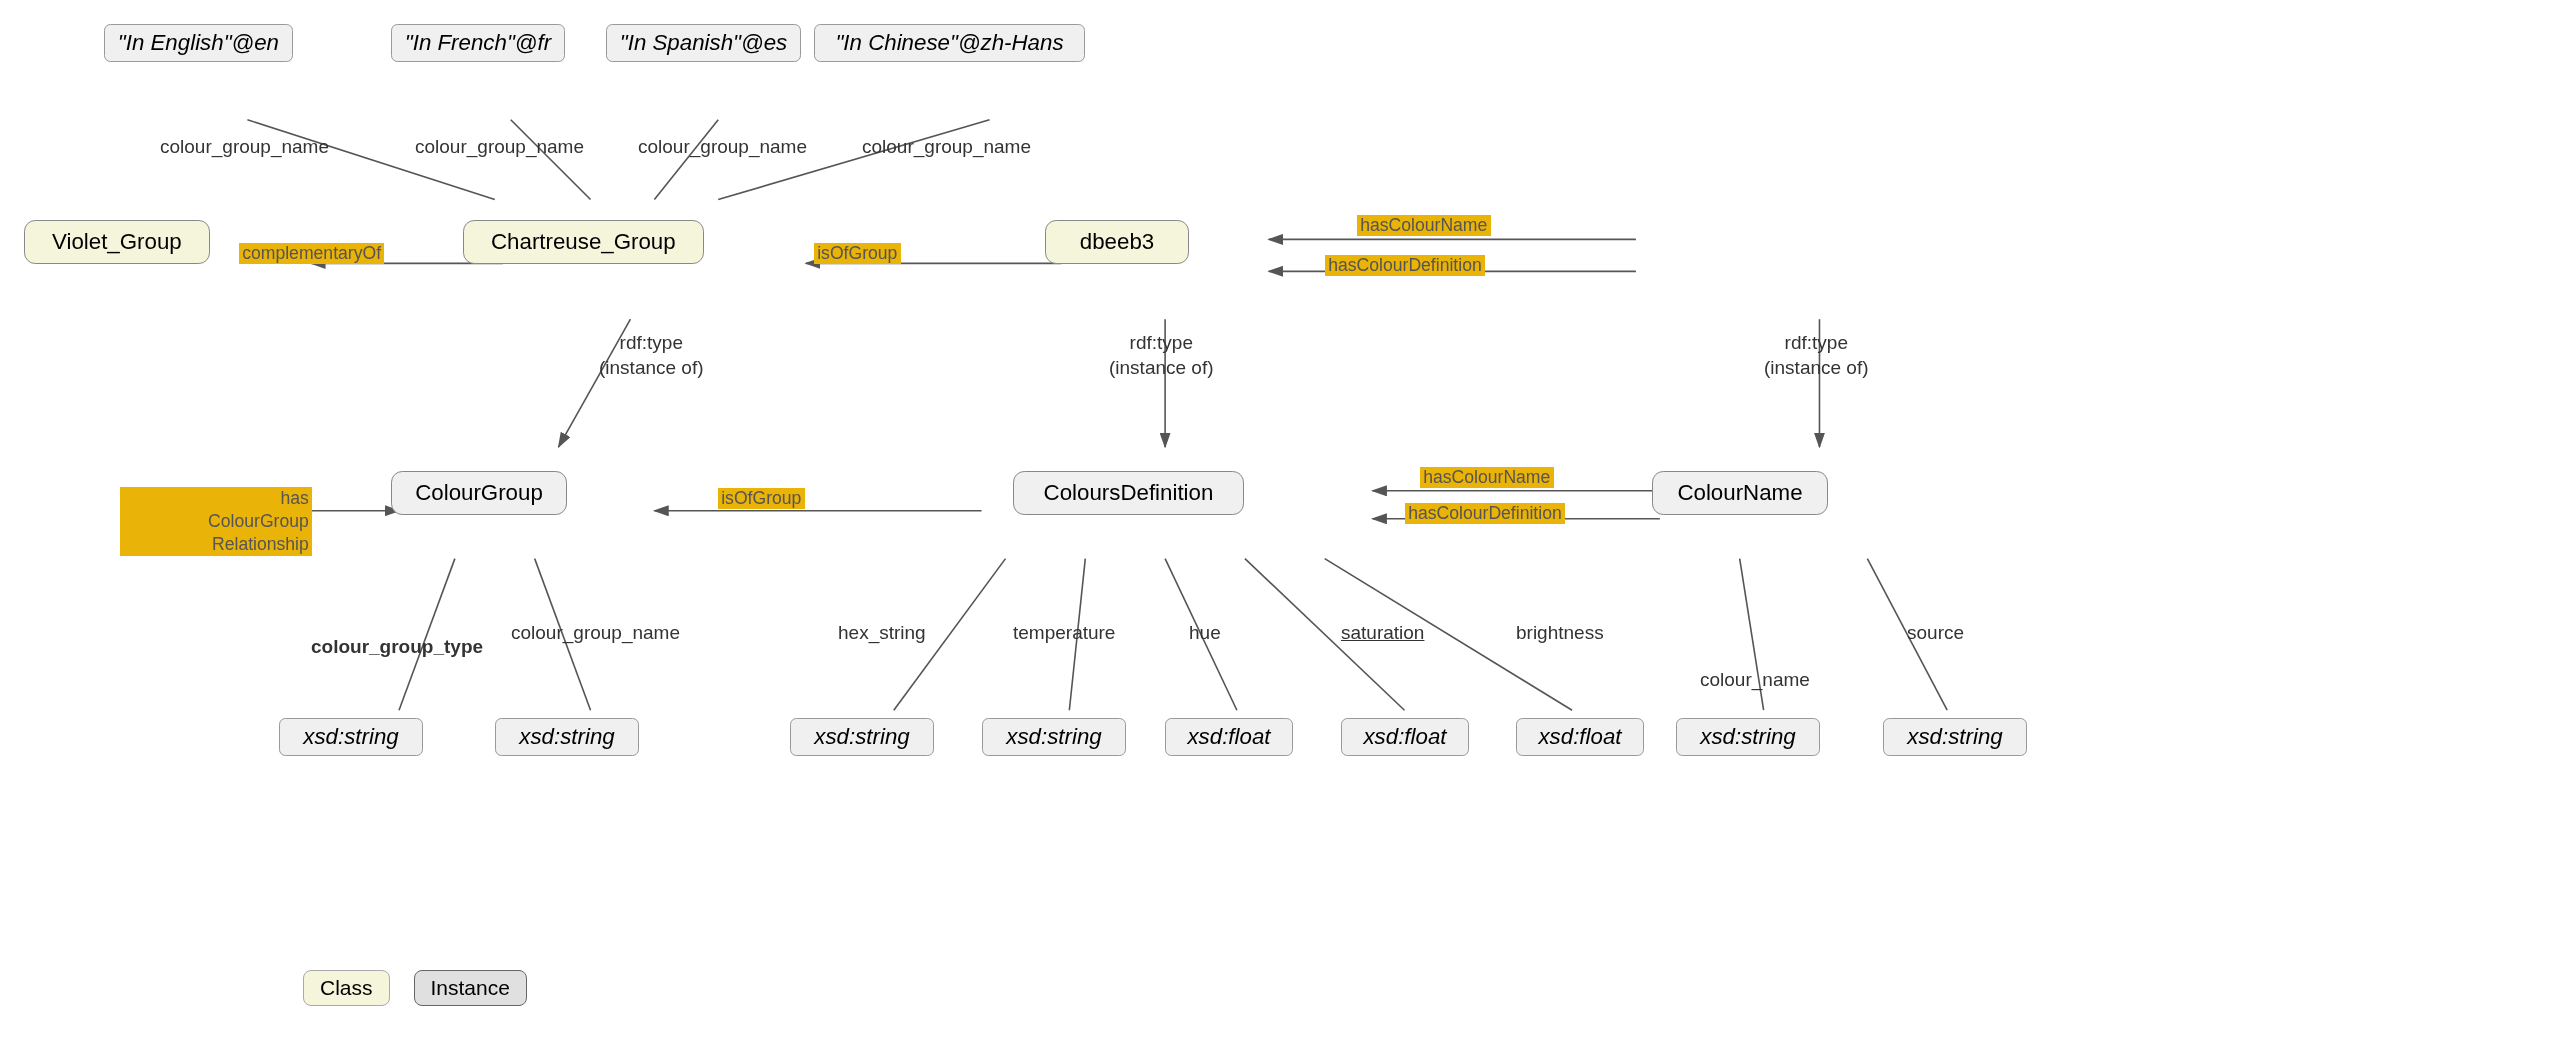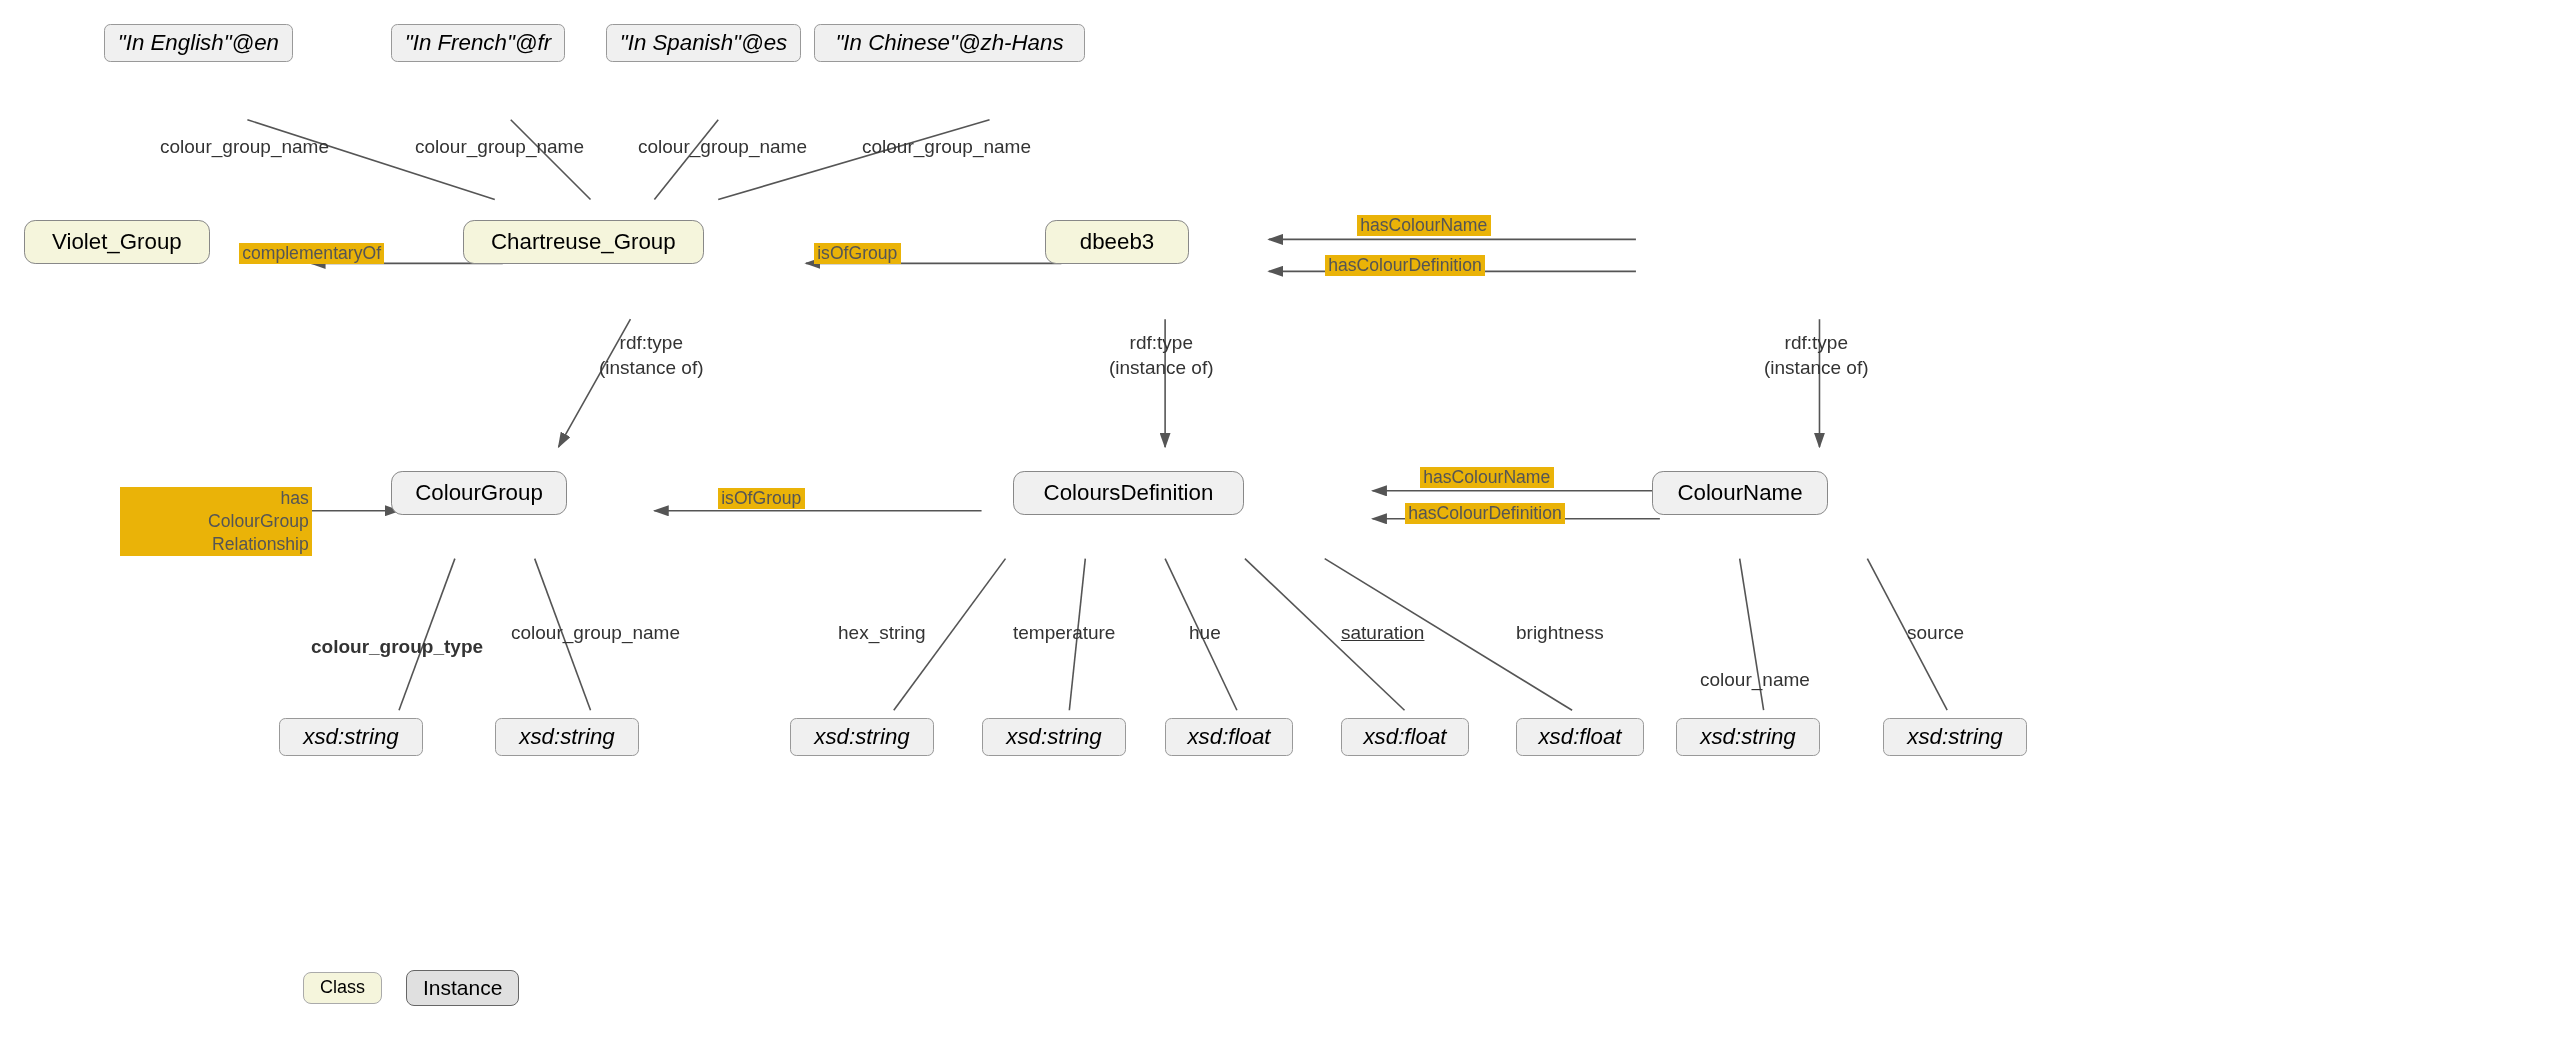--- a/index.html
+++ b/index.html
@@ -78,21 +78,21 @@
       display: flex;
       align-items: center;
       gap: 8px;
       font-size: 21px;
     }
     .legend-class {
       background: #f5f5dc;
       border: 1.6px solid #aaa;
       border-radius: 8px;
       padding: 4.8px 16px;
-      font-size: 18px;
+      font-size: 21px;
     }
     .legend-instance {
       background: #e0e0e0;
       border: 1.6px solid #666;
       border-radius: 8px;
       padding: 4.8px 16px;
       font-size: 21px;
     }
   </style>
 </head>

